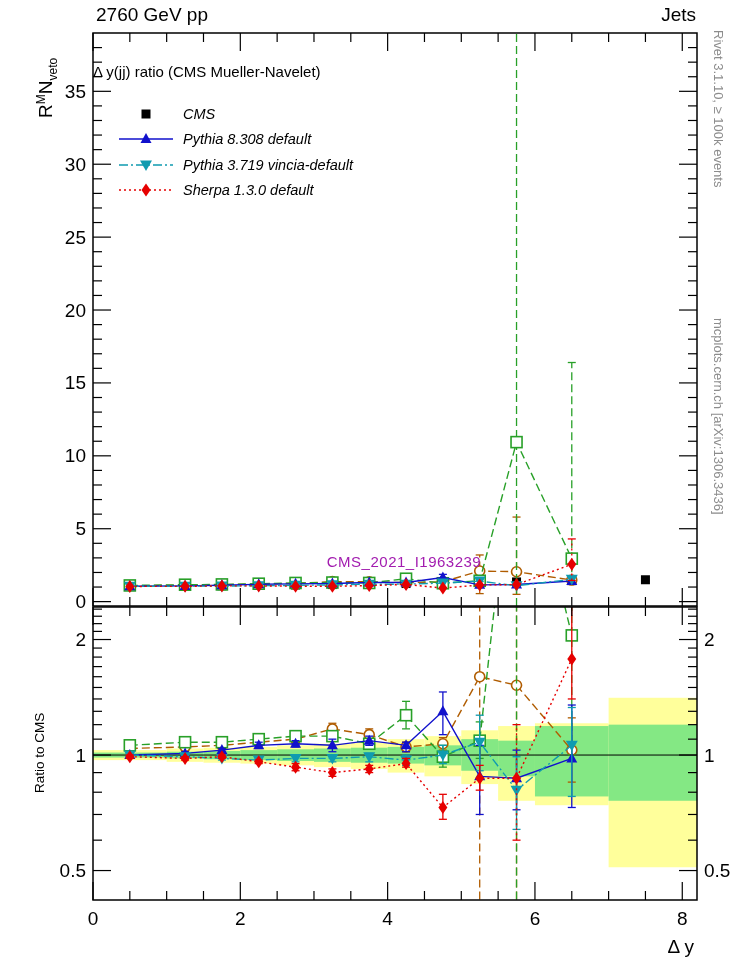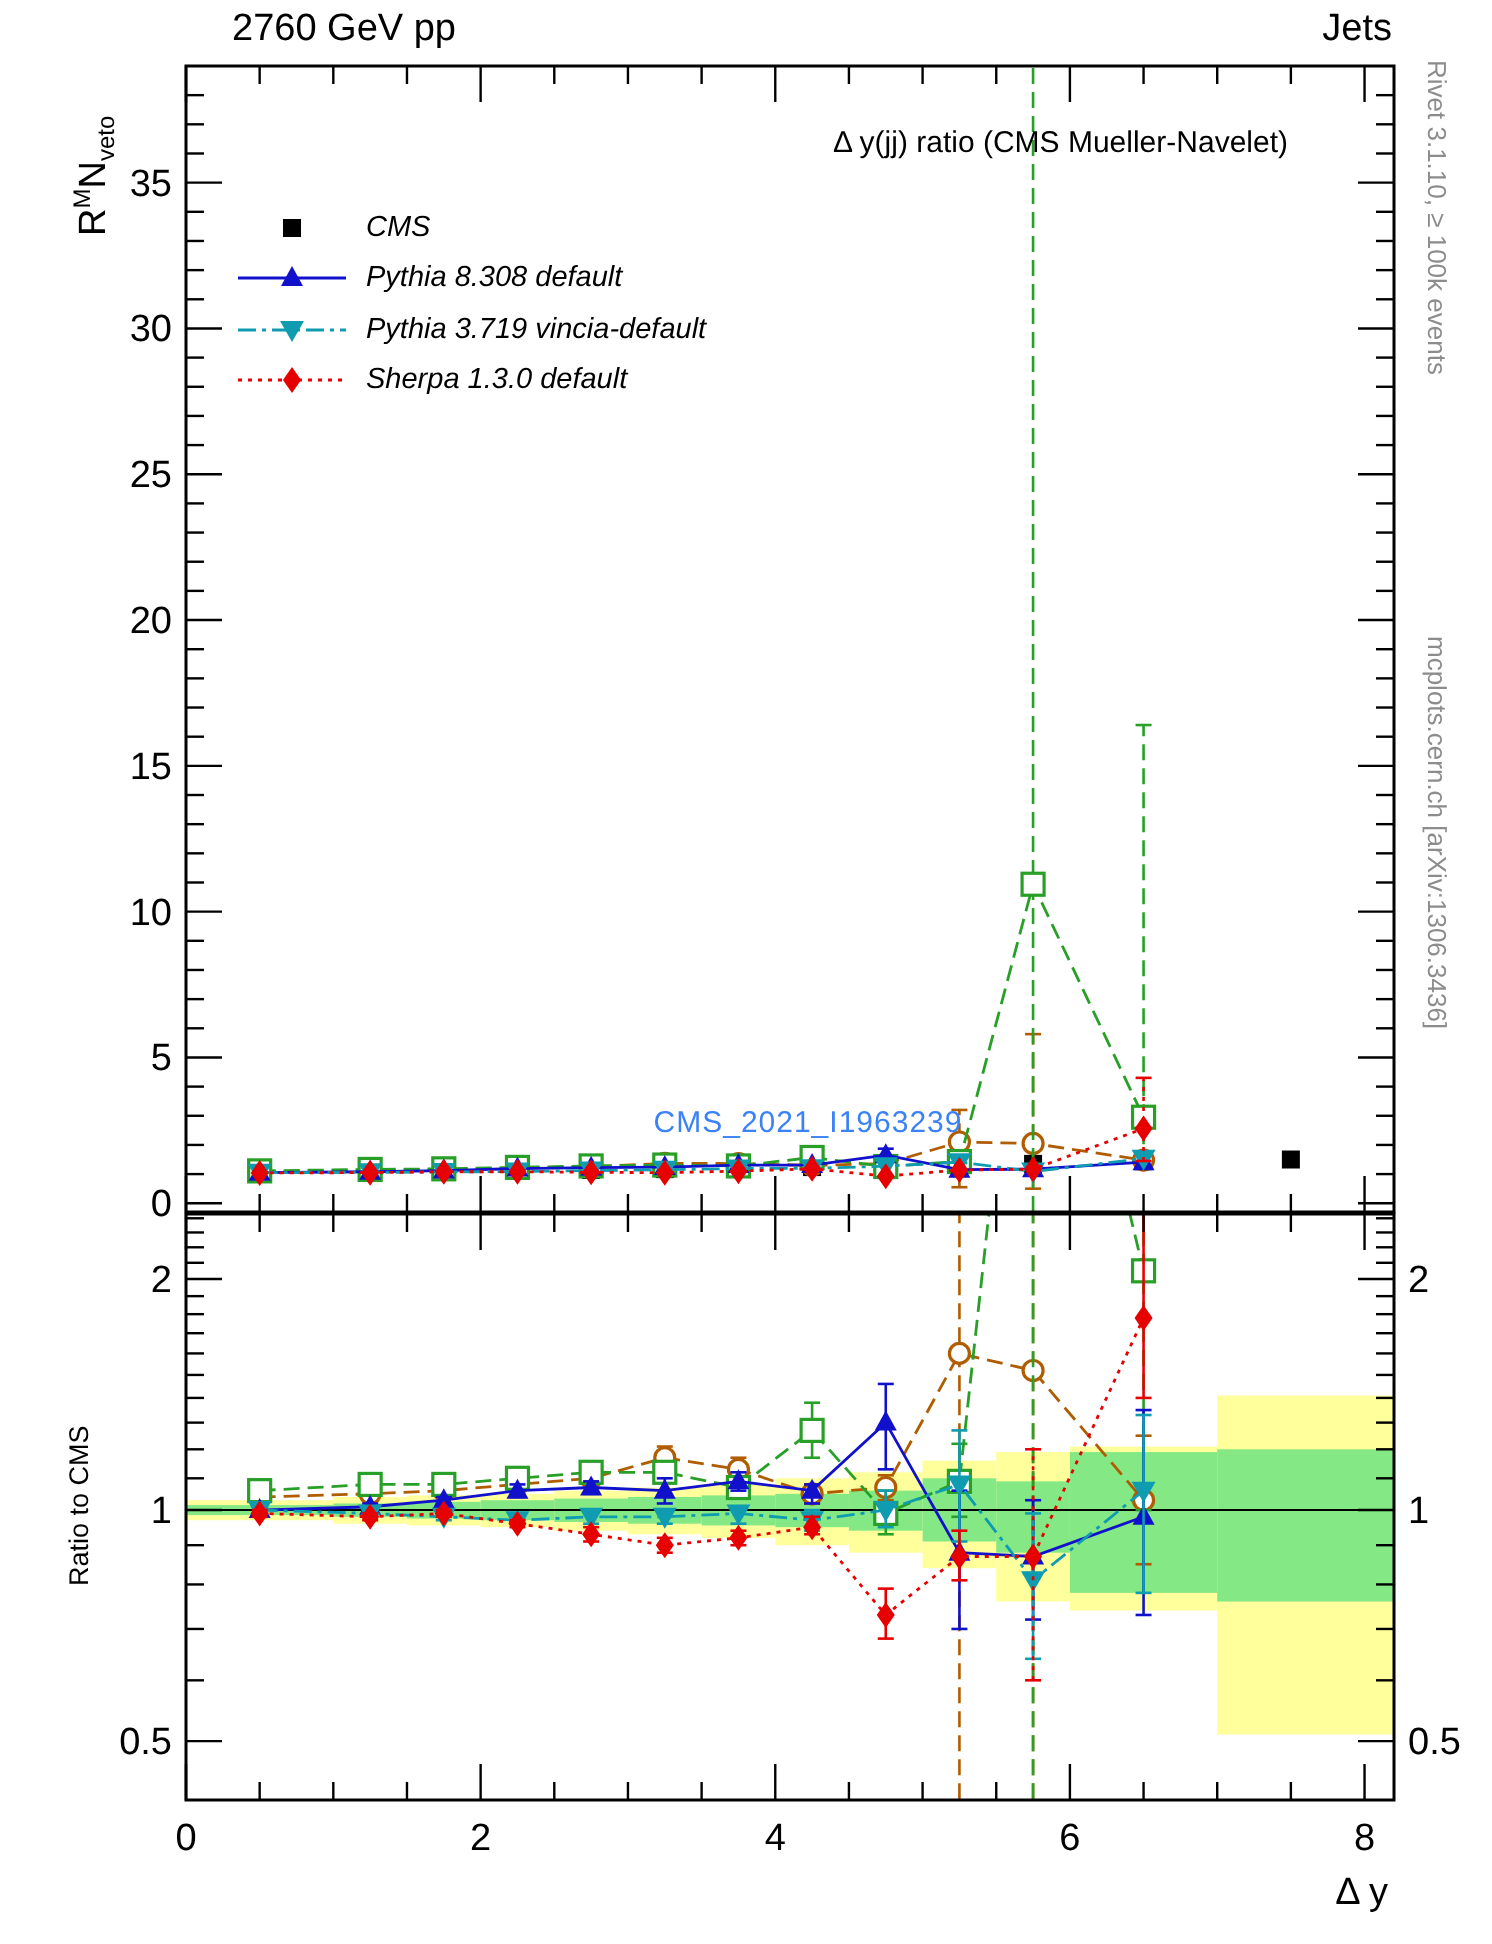--- a/index.html
+++ b/index.html
@@ -1,25 +1,25 @@
 <!DOCTYPE html>
 <html><head>
 <meta charset="utf-8">
 <style>
   html,body{margin:0;padding:0;background:#fff;}
   #canvas{position:relative;width:746px;height:972px;background:#fff;overflow:hidden;
           font-family:"Liberation Sans",sans-serif;color:#000;}
   #plot-svg{position:absolute;left:0;top:0;}
   #plot-svg text{font-family:"Liberation Sans",sans-serif;fill:#000;}
   .hdr{position:absolute;top:4px;font-size:19px;}
-  #header-left{left:96px;margin-left:20px;}
+  #header-left{left:96px;}
   #header-right{right:50px;}
-  #plot-title{position:absolute;left:93px;width:504px;top:63px;text-align:right;font-size:15px;margin-left:47px;}
+  #plot-title{position:absolute;left:93px;width:504px;top:63px;text-align:left;font-size:15px;}
   #watermark{position:absolute;left:93px;width:622px;top:553px;text-align:center;
-             font-size:15px;color:#3b82f6;letter-spacing:.5px;}
+             font-size:15px;color:#a21caf;letter-spacing:.5px;}
   .vnote{position:absolute;left:711px;writing-mode:vertical-rl;font-size:13px;color:#8c8c8c;white-space:nowrap;}
   #rivet-note{top:30px;}
   #mcplots-note{top:318px;}
   #ylabel-main{position:absolute;left:34px;top:118px;transform:rotate(-90deg);
                transform-origin:left top;white-space:nowrap;font-size:19px;}
   #ylabel-main sup,#ylabel-main sub{font-size:12px;}
   #ylabel-ratio{position:absolute;left:32px;top:793px;transform:rotate(-90deg);
                 transform-origin:left top;white-space:nowrap;font-size:13.5px;}
   #xlabel{position:absolute;right:52px;top:936px;font-size:19px;text-align:right;}
   #legend{position:absolute;left:118px;top:101px;}

